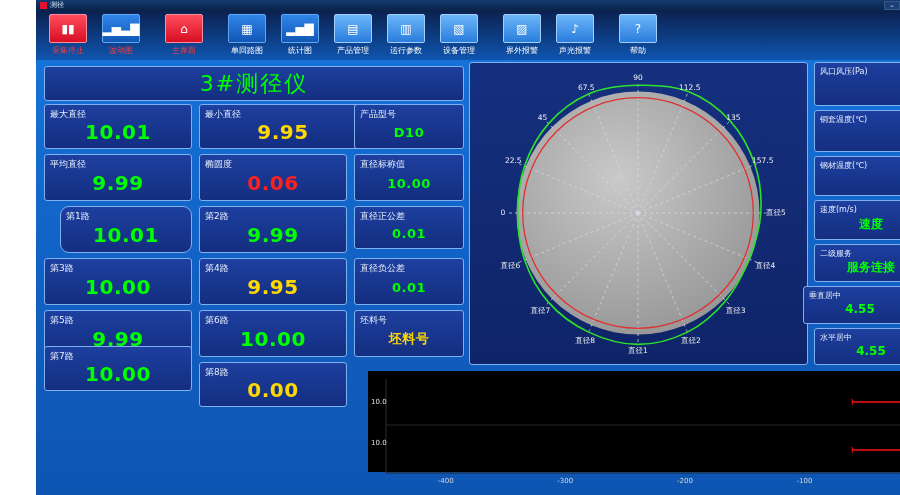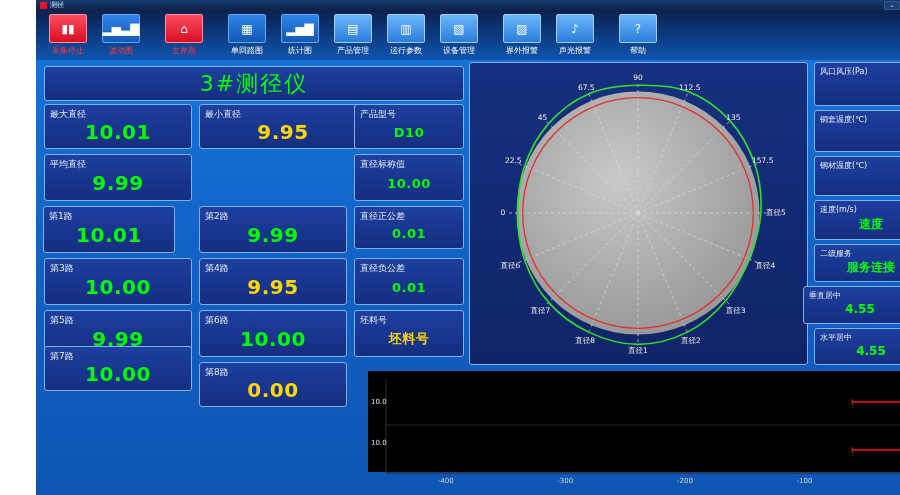--- a/index.html
+++ b/index.html
@@ -114,26 +114,30 @@
   </div>
   <div class="panel-box cell small" style="left:318px;top:104px;width:110px;height:45px;">
     <div class="cell-label">产品型号</div>
     <div class="cell-value" style="color: rgb(0, 255, 0);">D10</div>
   </div>
 
   <div class="panel-box cell" style="left:8px;top:154px;width:148px;height:47px;">
     <div class="cell-label">平均直径</div>
     <div class="cell-value" style="color: rgb(0, 255, 0);">9.99</div>
   </div>
+  <div class="panel-box cell" style="left:163px;top:154px;width:148px;height:47px;">
+    <div class="cell-label">椭圆度</div>
+    <div class="cell-value" style="color: rgb(255, 32, 32);">0.06</div>
+  </div>
   <div class="panel-box cell small" style="left:318px;top:154px;width:110px;height:47px;">
     <div class="cell-label">直径标称值</div>
     <div class="cell-value" style="color: rgb(0, 255, 0);">10.00</div>
   </div>
 
-  <div class="panel-box cell" style="left:7px;top:206px;width:132px;height:47px;">
+  <div class="panel-box cell" style="left:24px;top:206px;width:132px;height:47px;border-radius:9px;">
     <div class="cell-label">第1路</div>
     <div class="cell-value" style="color: rgb(0, 255, 0);">10.01</div>
   </div>
   <div class="panel-box cell" style="left:163px;top:206px;width:148px;height:47px;">
     <div class="cell-label">第2路</div>
     <div class="cell-value" style="color: rgb(0, 255, 0);">9.99</div>
   </div>
   <div class="panel-box cell small" style="left:318px;top:206px;width:110px;height:43px;">
     <div class="cell-label">直径正公差</div>
     <div class="cell-value" style="color: rgb(0, 255, 0);">0.01</div>

